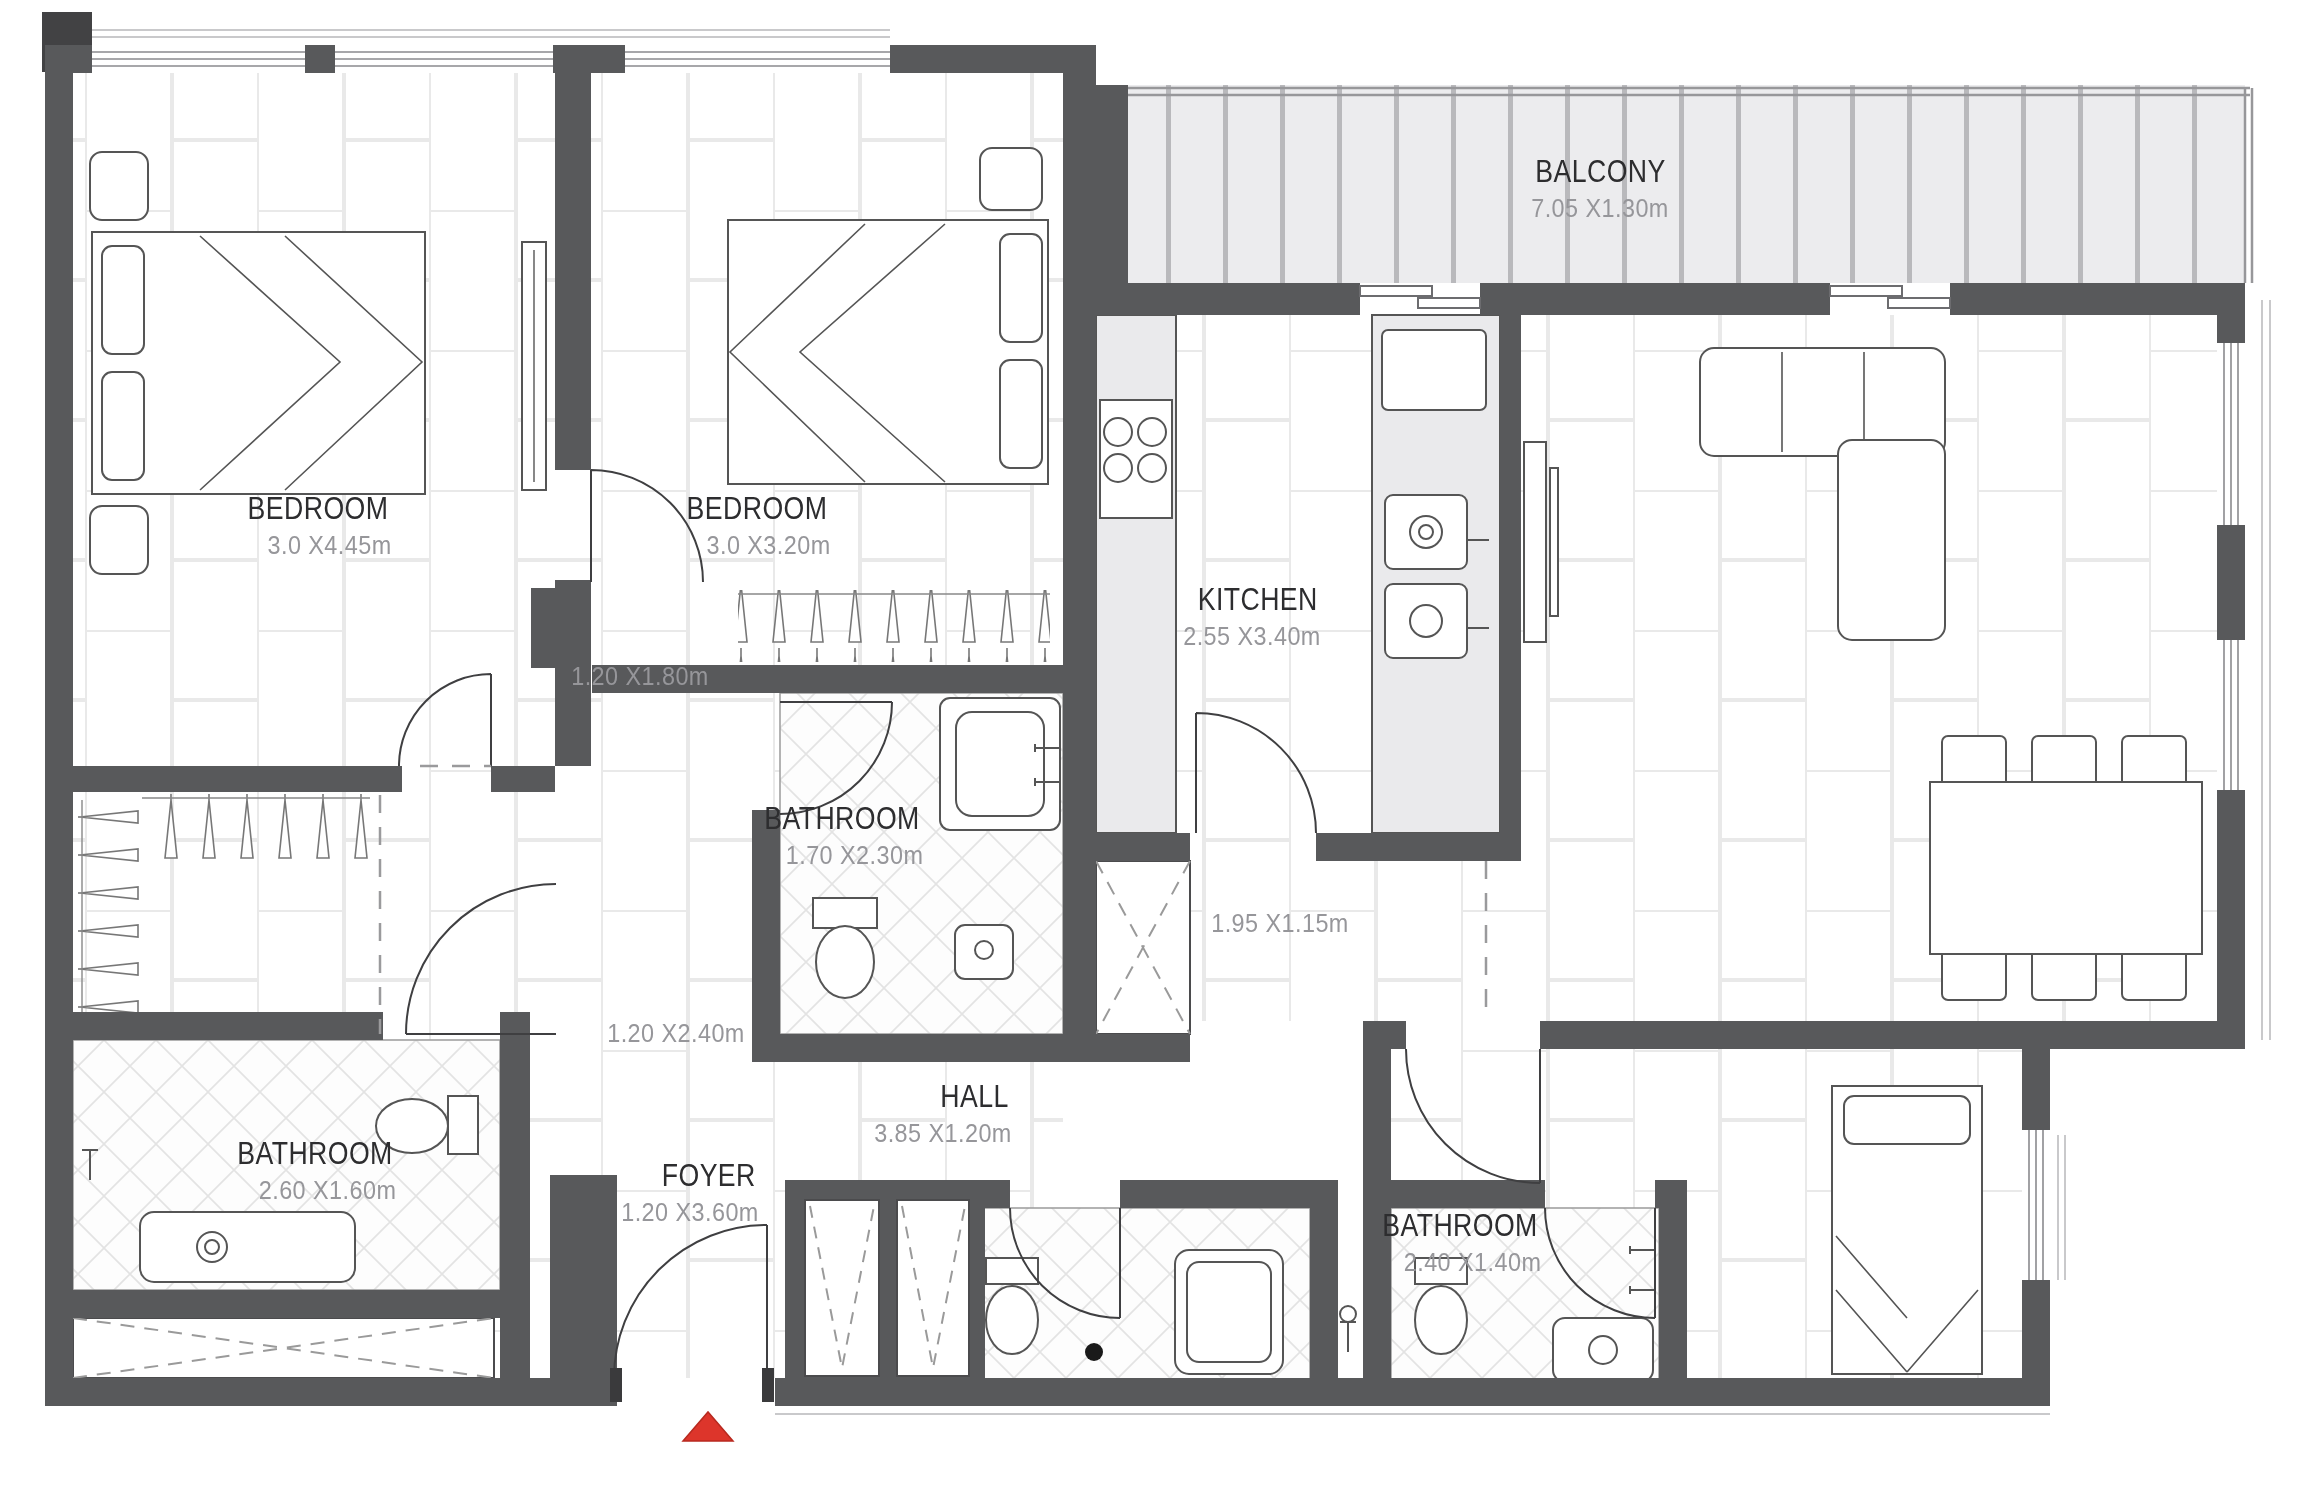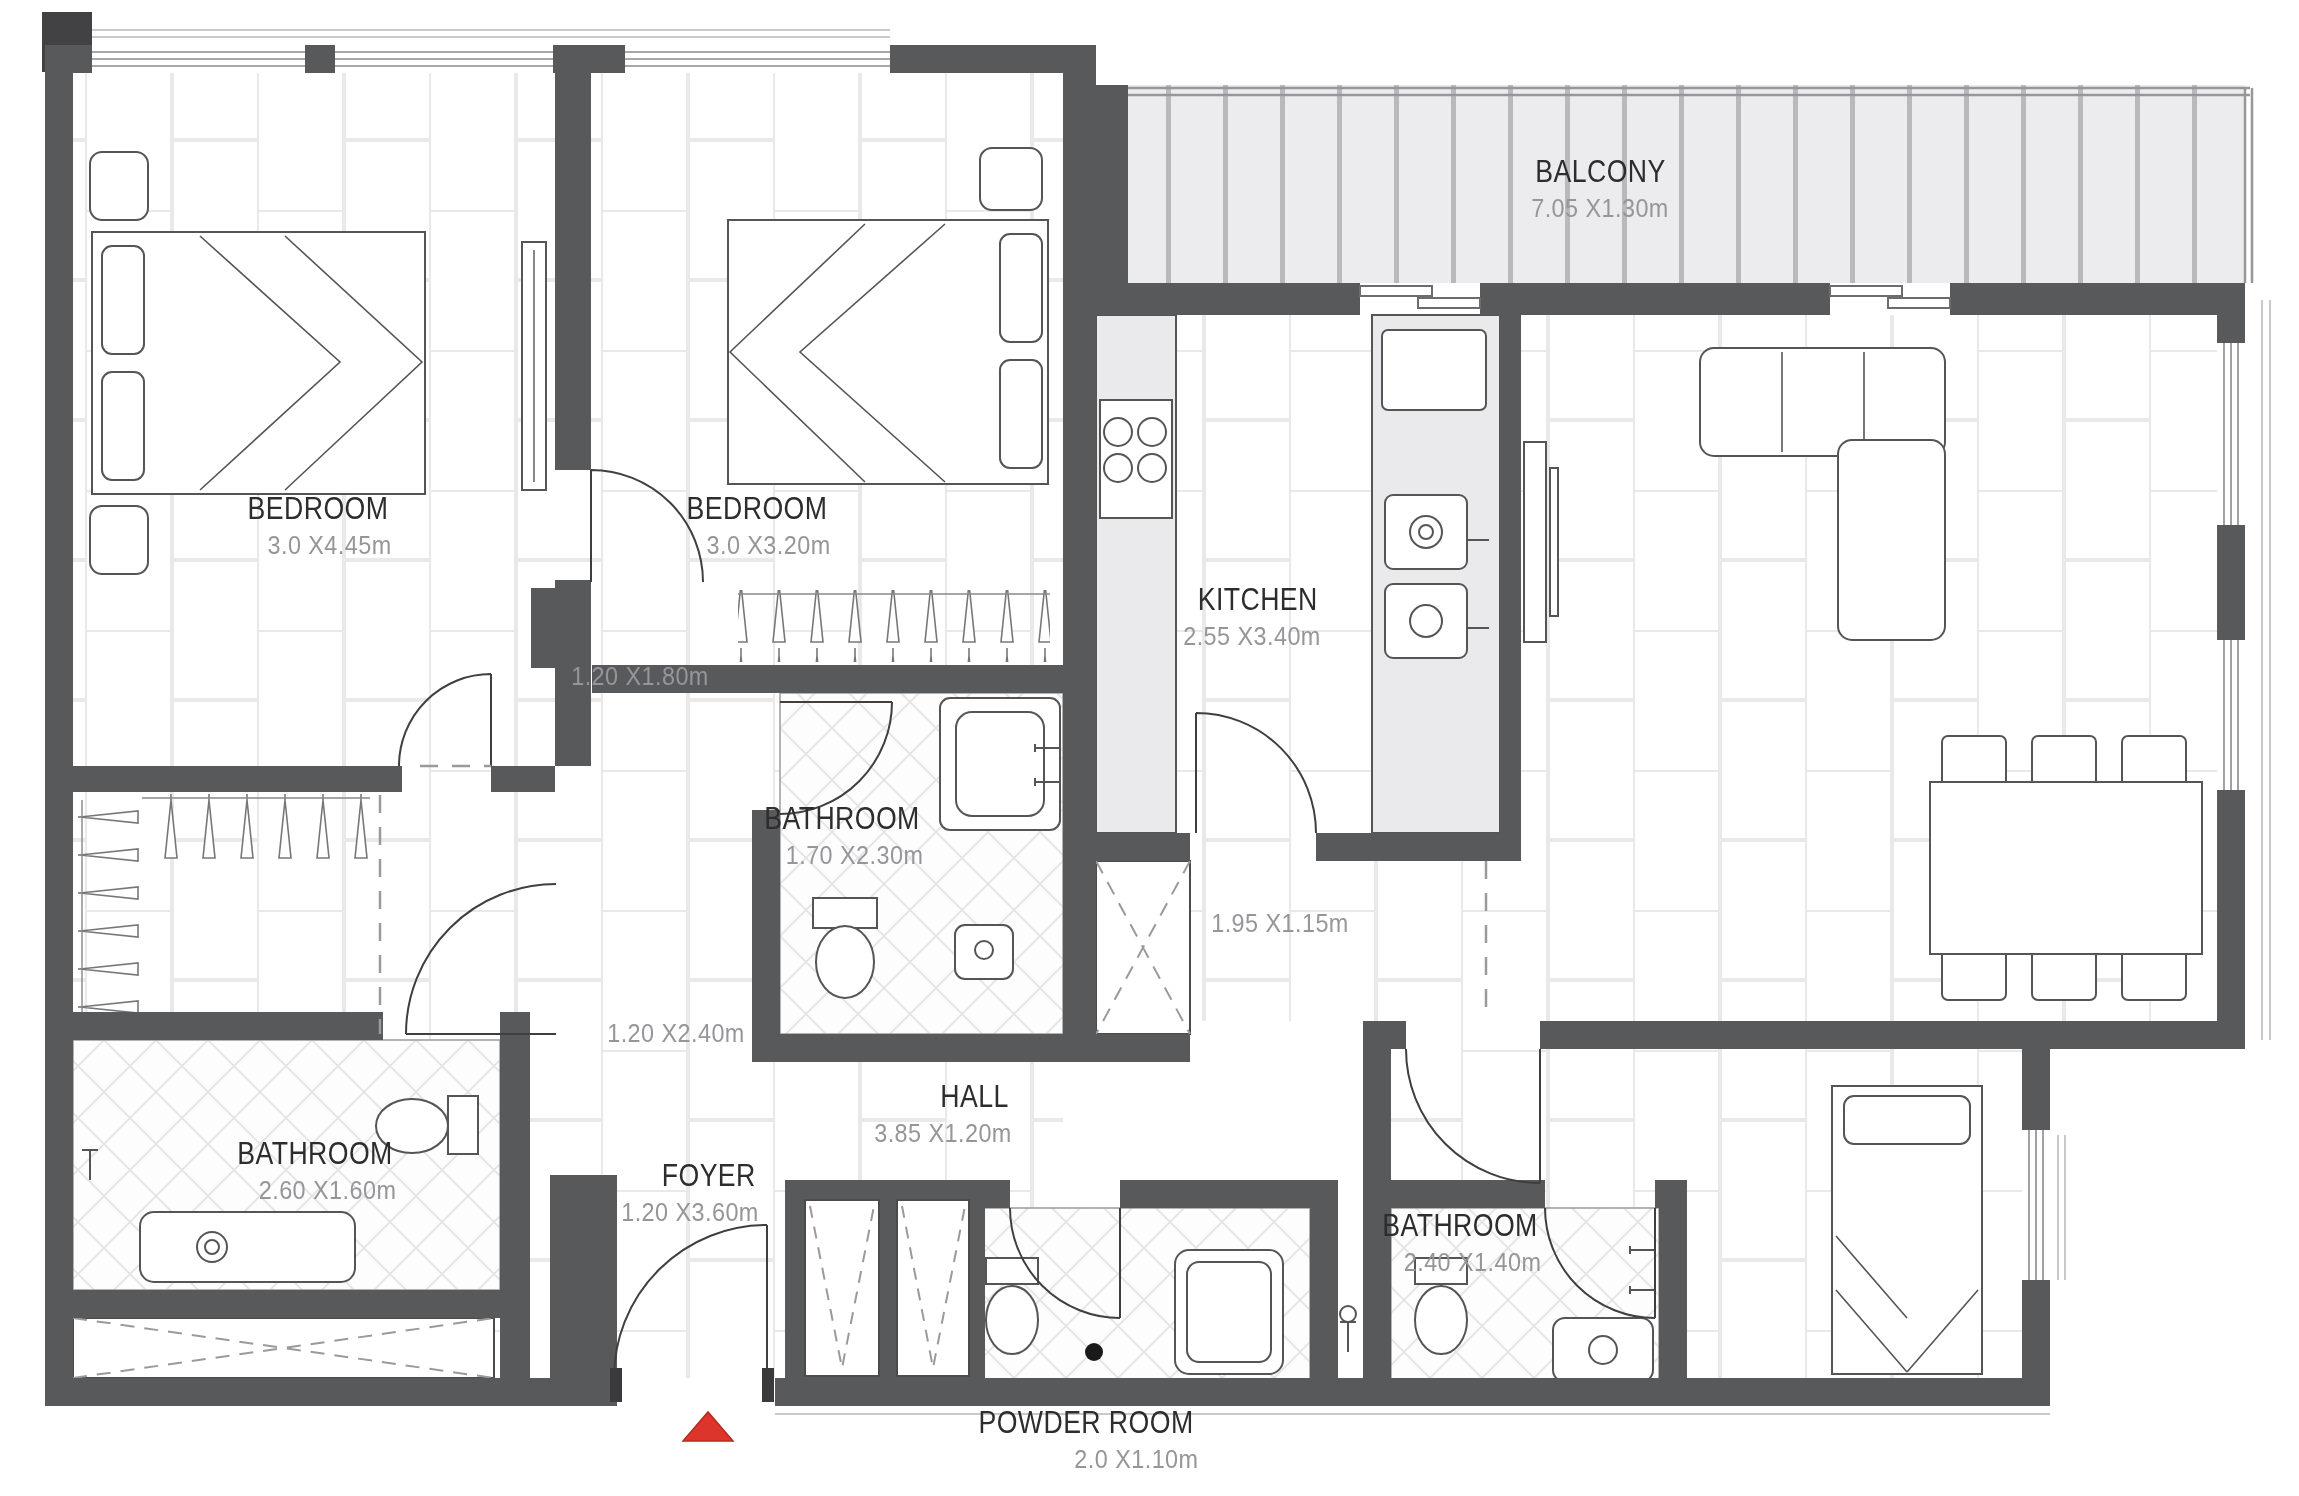--- a/index.html
+++ b/index.html
@@ -344,24 +344,20 @@
   <div class="dm">1.20  X3.60m</div>
 </div>
 <div class="lbl" style="left:315px;top:1171px">
   <div class="nm">BATHROOM</div>
   <div class="dm">2.60  X1.60m</div>
 </div>
 <div class="lbl" style="left:1460px;top:1243px">
   <div class="nm">BATHROOM</div>
   <div class="dm">2.40  X1.40m</div>
 </div>
-<div class="lbl" style="left:1086px;top:1440px">
-  <div class="nm">POWDER ROOM</div>
-  <div class="dm">2.0  X1.10m</div>
-</div>
 
 <div class="lbl" style="left:640px;top:677px">
   <div class="dm">1.20  X1.80m</div>
 </div>
 <div class="lbl" style="left:676px;top:1034px">
   <div class="dm">1.20  X2.40m</div>
 </div>
 <div class="lbl" style="left:1280px;top:924px">
   <div class="dm">1.95  X1.15m</div>
 </div>

